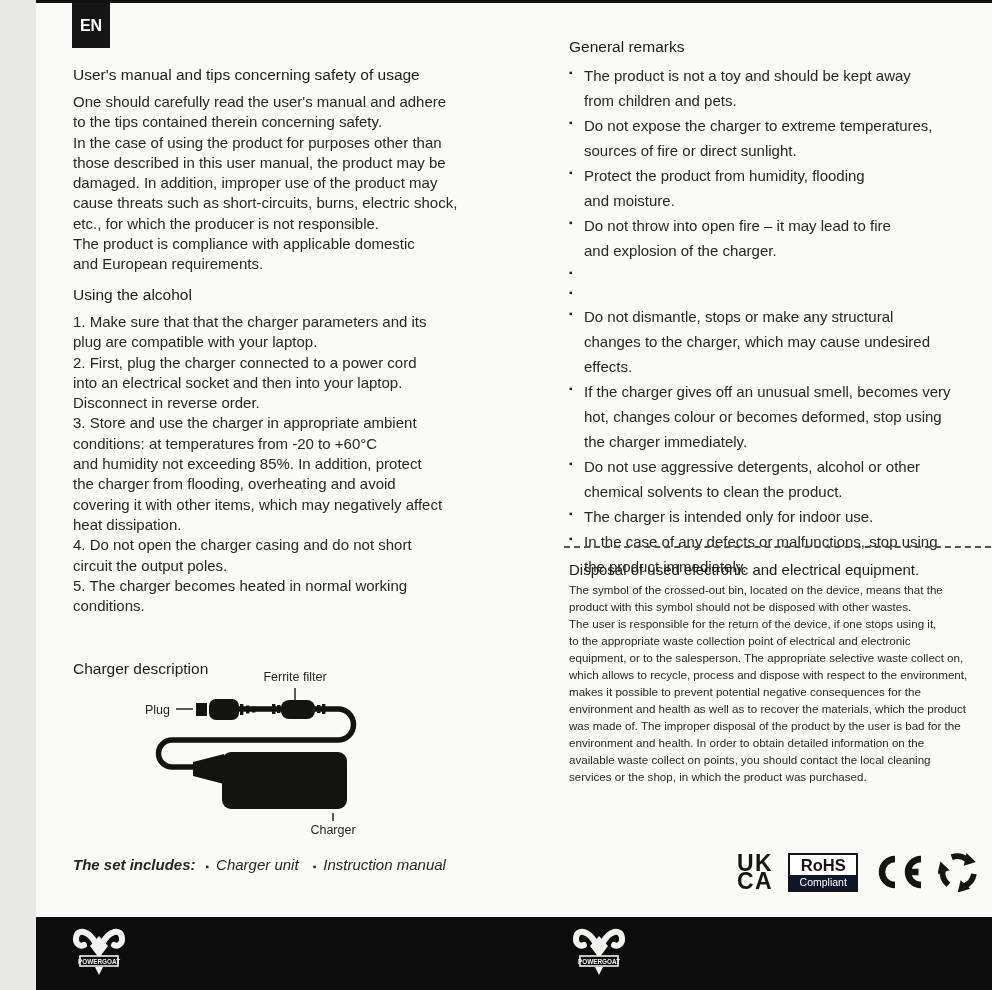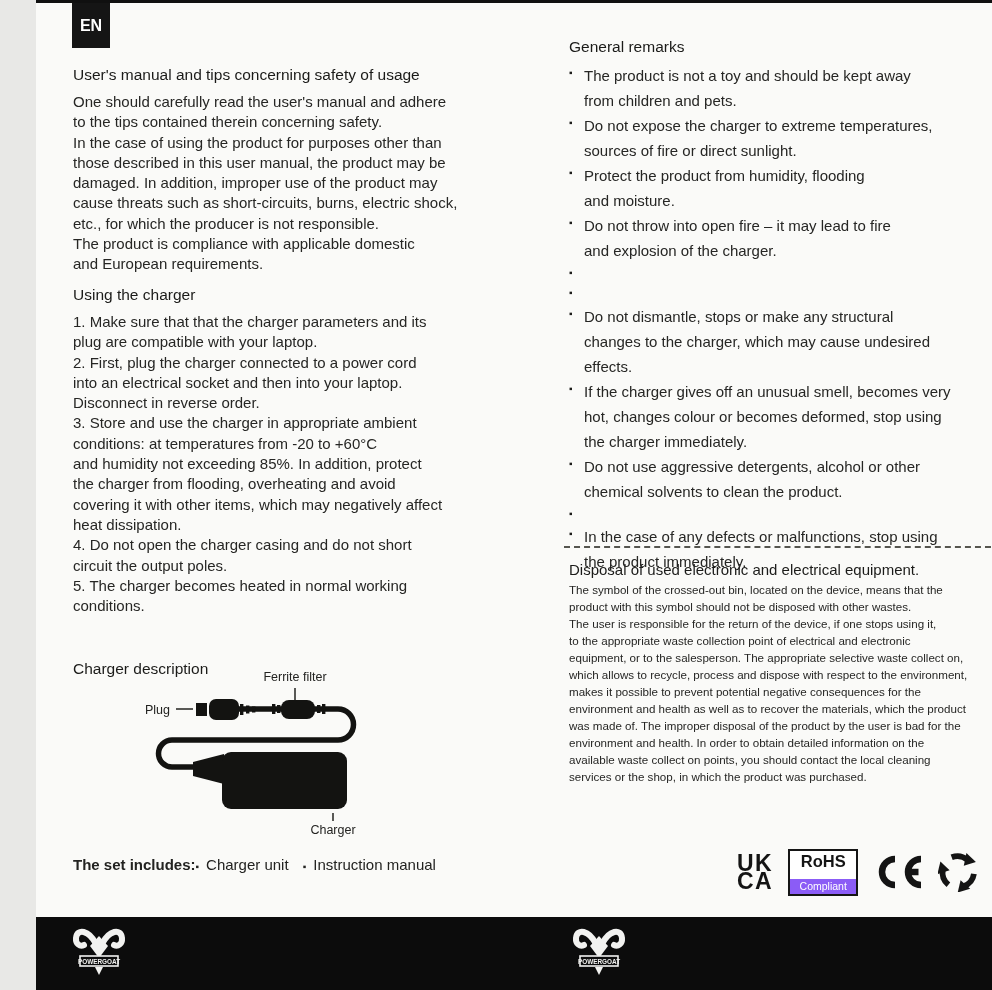--- a/index.html
+++ b/index.html
@@ -10,37 +10,37 @@
       display:flex;align-items:center;justify-content:center;font-size:16px;font-weight:700;}
   .h{position:absolute;font-weight:400;font-size:15.5px;color:#1b1b19;}
   .body-text{position:absolute;font-size:15px;line-height:20.3px;white-space:pre-line;color:#262624;}
   #usage-h{left:37px;top:66px;}
   #usage-b{left:37px;top:92px;width:470px;}
   #using-h{left:37px;top:286px;}
   #using-b{left:37px;top:312px;width:470px;}
   #desc-h{left:37px;top:660px;}
   .diagram{position:absolute;left:30px;top:662px;}
   .dlabel{font-size:12.5px;fill:#232321;font-family:"Liberation Sans",sans-serif;}
-  #set-line{position:absolute;left:37px;top:856px;font-size:15px;display:flex;align-items:flex-end;}
+  #set-line{position:absolute;left:37px;top:856px;font-size:15px;display:flex;align-items:flex-end;gap:10px;font-style:italic;}
   #set-line .b{font-weight:700;}
   .inc{display:inline-flex;align-items:baseline;gap:7px;margin-right:10px;}
   .inc .sq2{font-size:10px;}
   #remarks-h{left:533px;top:38px;}
   #remarks{position:absolute;left:533px;top:63px;width:436px;}
   .li{display:flex;}
   .sq{flex:0 0 15px;width:15px;font-size:10px;line-height:20.4px;color:#1c1c1a;}
   .li-t{white-space:pre-line;font-size:15px;line-height:25px;color:#262624;}
   #dash-rule{position:absolute;left:528px;top:546px;width:437px;border-top:2px dashed #55554f;height:0;}
   #disposal-h{left:533px;top:561px;font-size:15px;}
   #disposal-b{left:533px;top:581px;width:442px;font-size:11.6px;line-height:17px;}
   #certs{position:absolute;left:701px;top:846px;height:52px;display:flex;align-items:center;gap:15px;}
   .ukca{font-weight:800;font-size:23px;line-height:18.5px;letter-spacing:1.5px;color:#141414;}
   .rohs{border:2.5px solid #151515;width:66px;text-align:center;background:#fff;}
-  .rohs-top{font-weight:800;font-size:16.5px;color:#141414;padding:1px 2px 8px;}
-  .rohs-bot{background:#8b5cf6;color:#fff;font-size:10.5px;padding:1px 2px 2px;}
+  .rohs-top{font-weight:800;font-size:16.5px;color:#141414;padding:1px 2px 0;}
+  .rohs-bot{background:#0f172a;color:#fff;font-size:10.5px;padding:1px 2px 2px;}
   .bar{position:absolute;left:0;bottom:0;width:100%;height:73px;background:#0c0c0c;}
   .goat{position:absolute;top:5px;}
   #goat1{left:33px;}
   #goat2{left:533px;}
 </style>
 </head>
 <body>
 
 <div id="page">
   <div class="topline"></div>
@@ -50,21 +50,21 @@
   <div class="body-text" id="usage-b">One should carefully read the user's manual and adhere
 to the tips contained therein concerning safety.
 In the case of using the product for purposes other than
 those described in this user manual, the product may be
 damaged. In addition, improper use of the product may
 cause threats such as short-circuits, burns, electric shock,
 etc., for which the producer is not responsible.
 The product is compliance with applicable domestic
 and European requirements.</div>
 
-  <div class="h" id="using-h">Using the charger</div>
+  <div class="h" id="using-h">Using the alcohol</div>
   <div class="body-text" id="using-b">1. Make sure that that the charger parameters and its
 plug are compatible with your laptop.
 2. First, plug the charger connected to a power cord
 into an electrical socket and then into your laptop.
 Disconnect in reverse order.
 3. Store and use the charger in appropriate ambient
 conditions: at temperatures from -20 to +60°C
 and humidity not exceeding 85%. In addition, protect
 the charger from flooding, overheating and avoid
 covering it with other items, which may negatively affect
@@ -173,20 +173,21 @@
       </div>
 
       <div class="li">
         <span class="sq">▪</span>
         <span class="li-t">Do not use aggressive detergents, alcohol or other
 chemical solvents to clean the product.</span>
       </div>
 
       <div class="li">
         <span class="sq">▪</span>
+        <span class="li-t">The charger is intended only for indoor use.</span>
       </div>
 
       <div class="li">
         <span class="sq">▪</span>
         <span class="li-t">In the case of any defects or malfunctions, stop using
 the product immediately.</span>
       </div>
     </div>
 
   <div id="dash-rule"></div>

